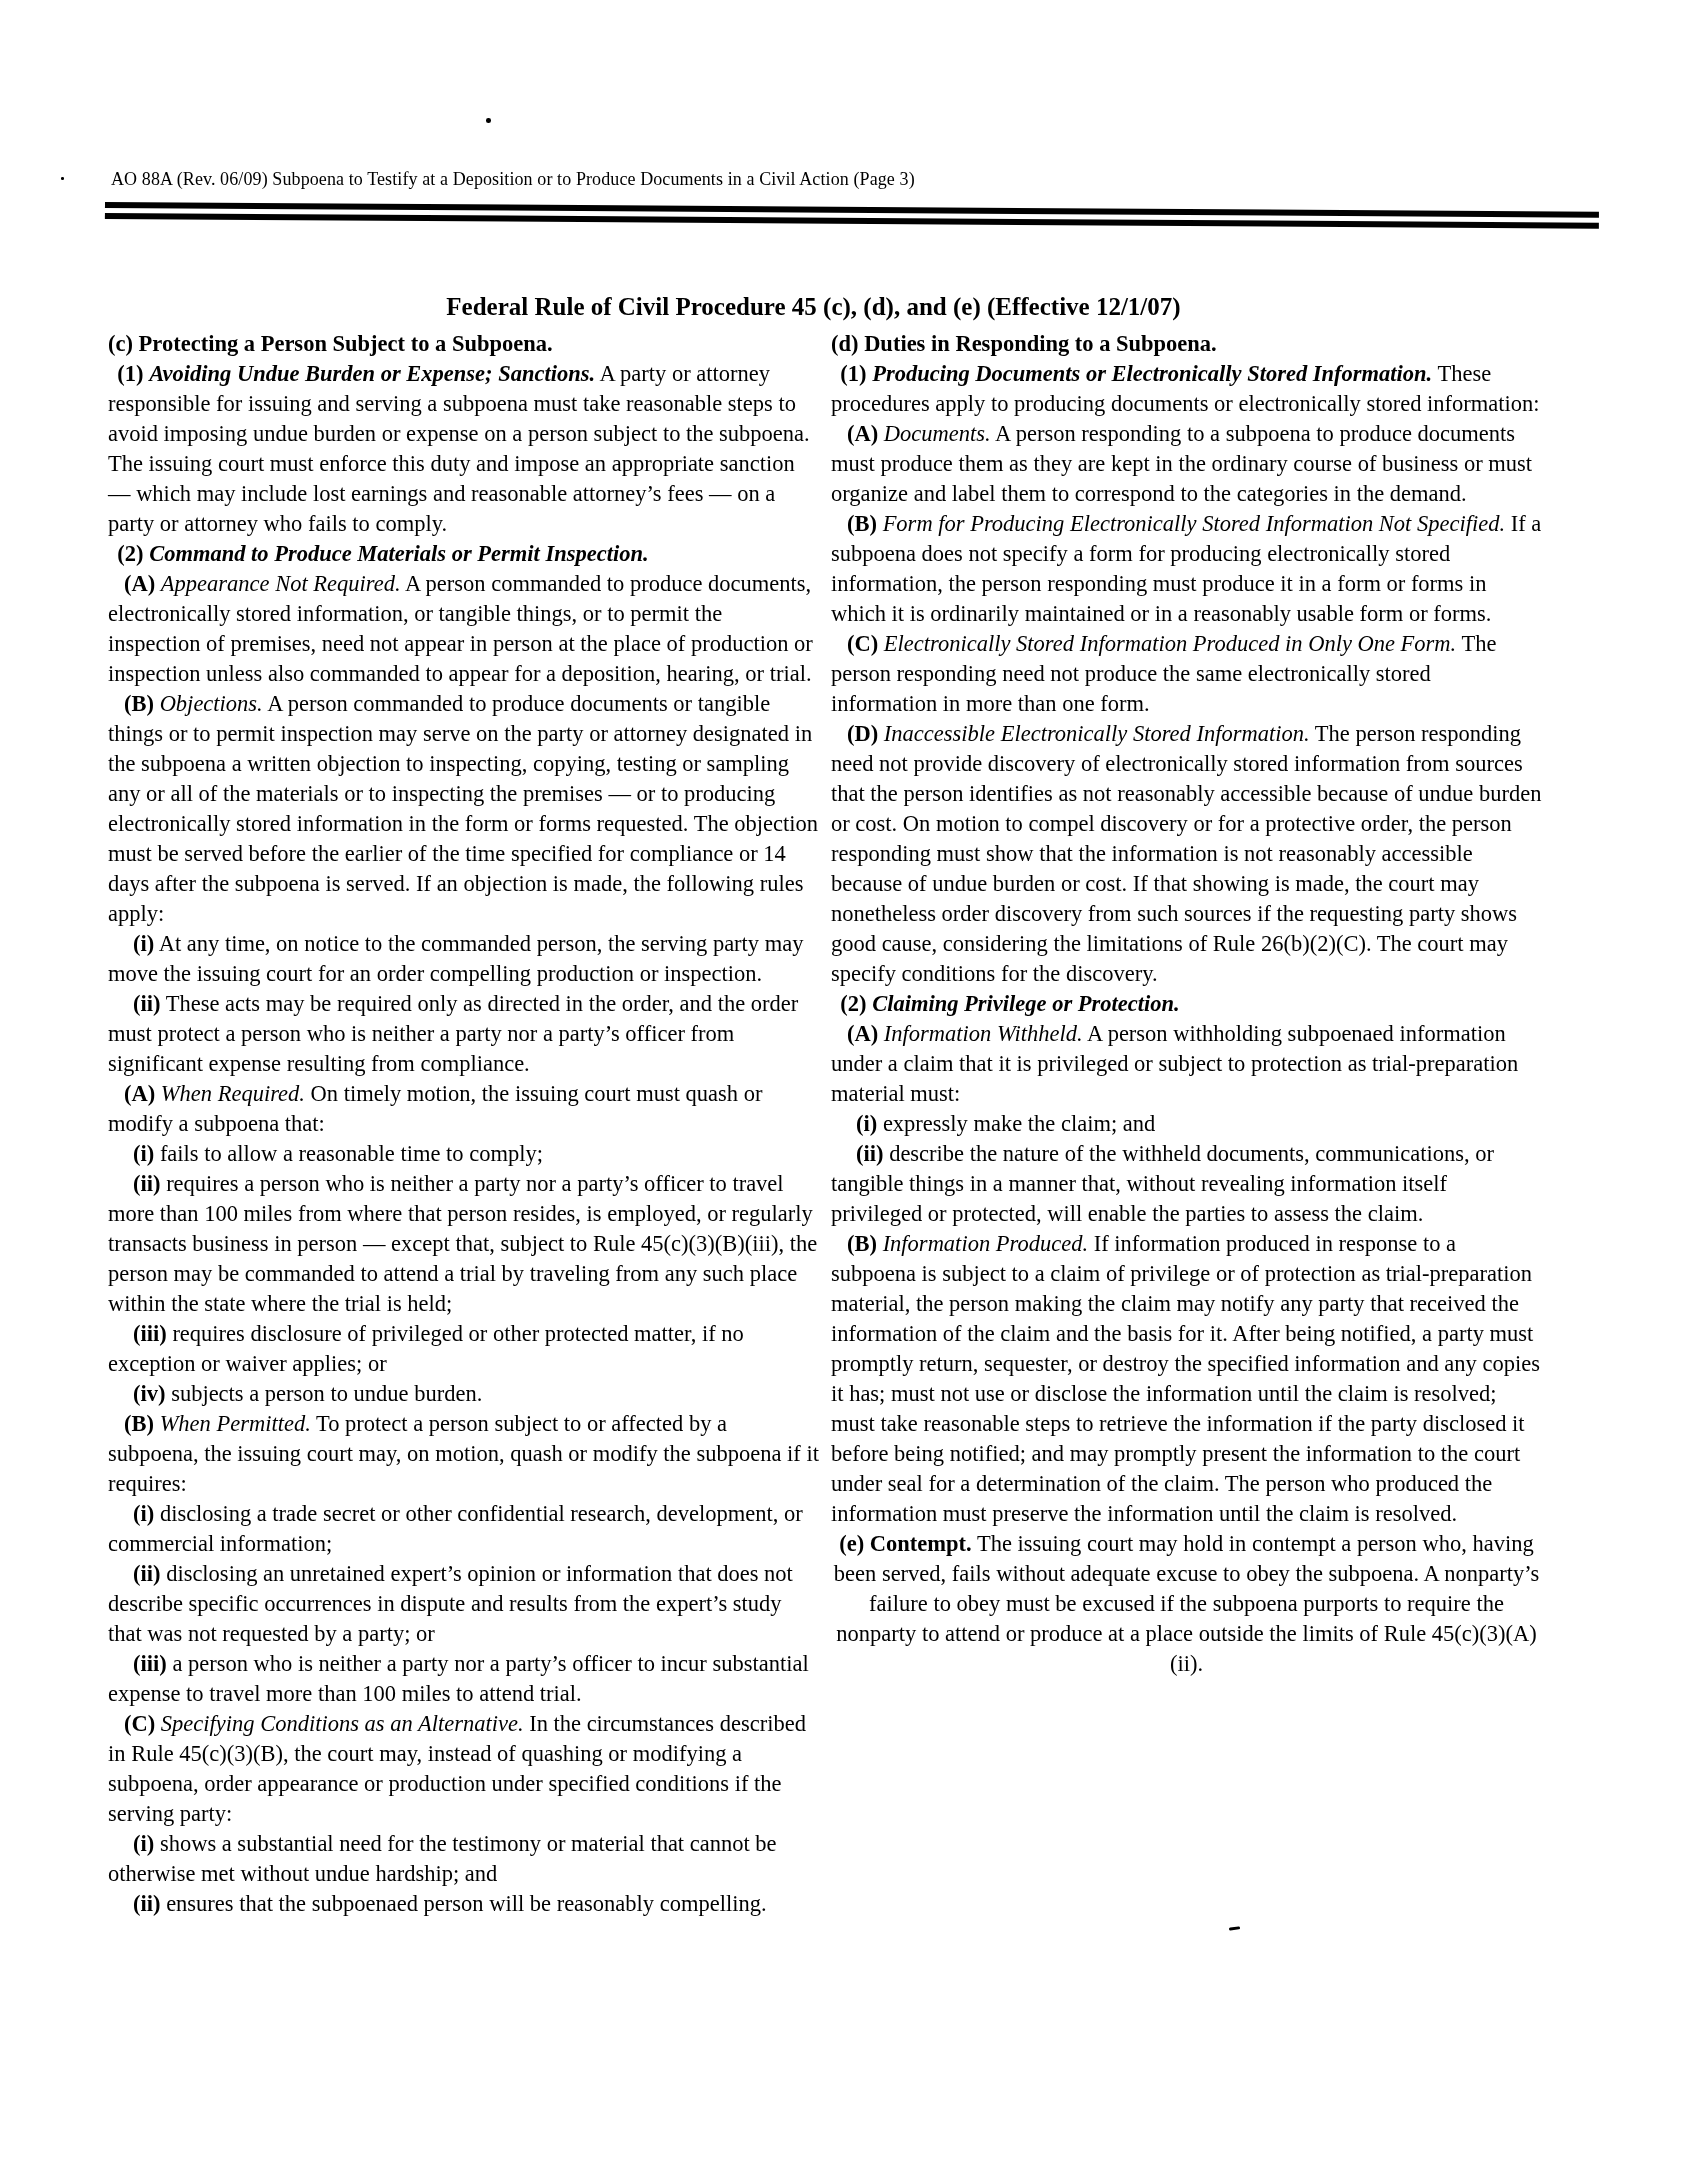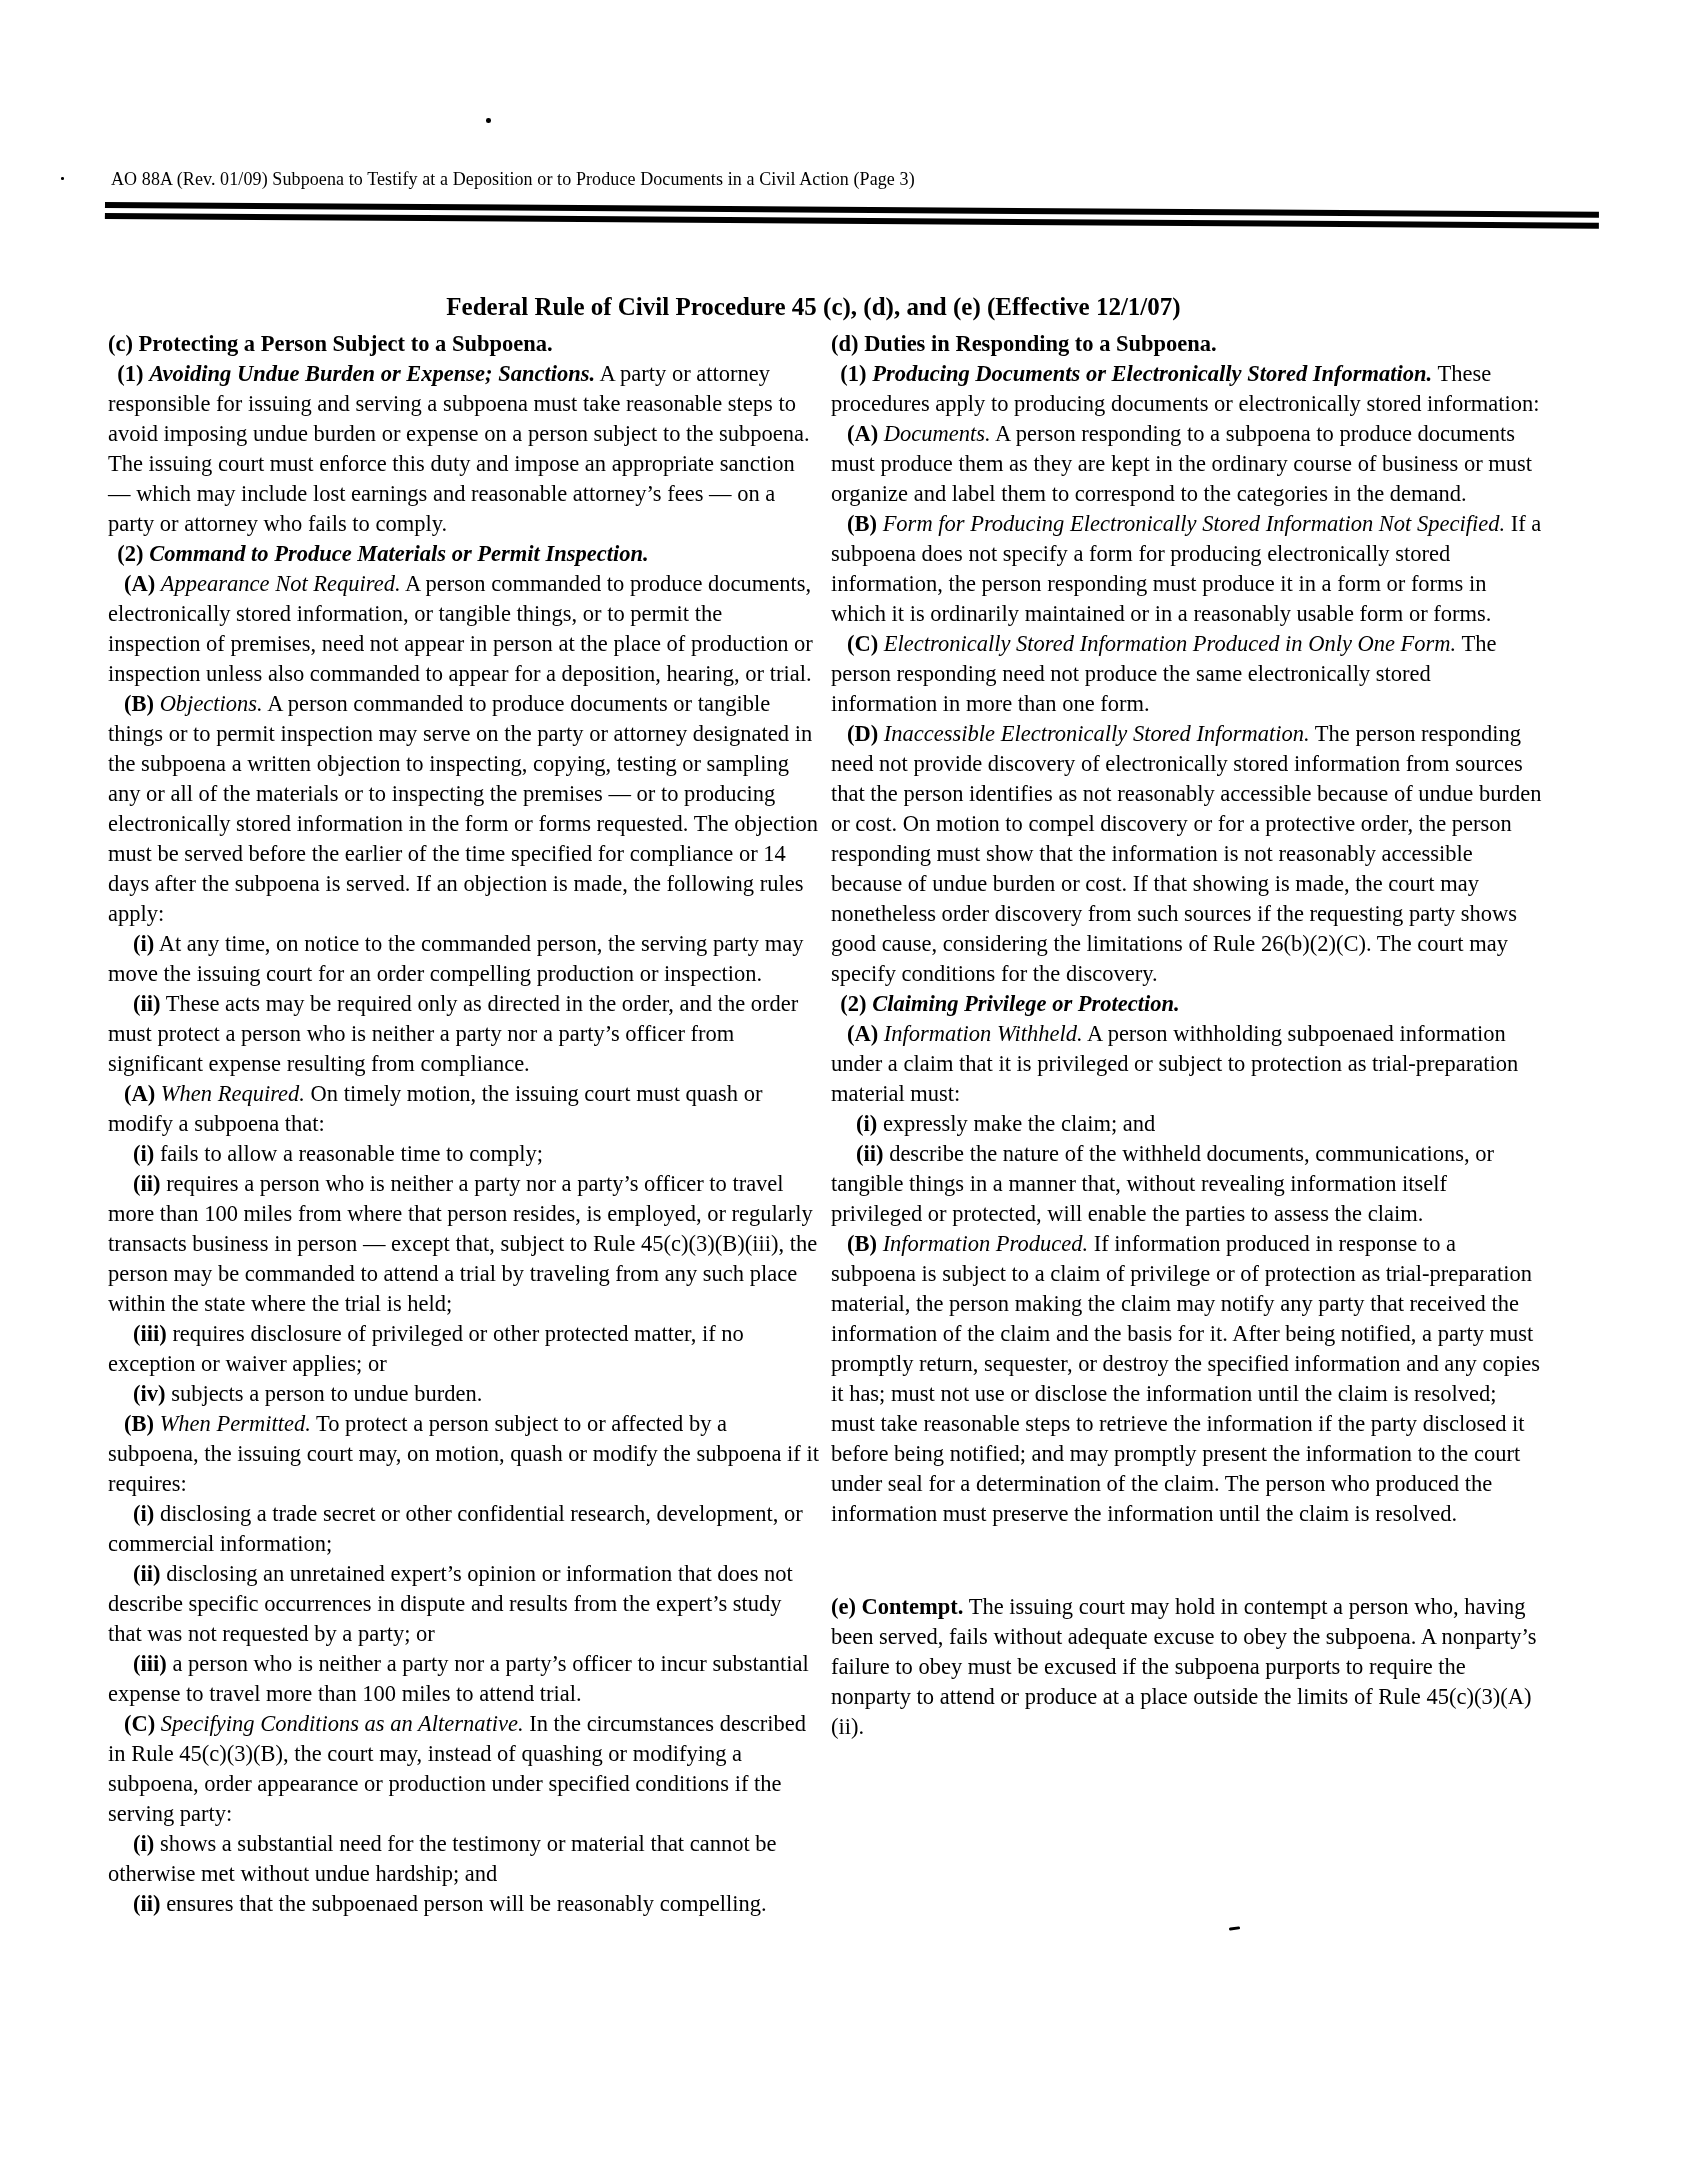--- a/index.html
+++ b/index.html
@@ -55,32 +55,32 @@
   }
   .para{margin:0;}
   .k-sec{text-indent:0;}
   .k-num{text-indent:9.3px;}
   .k-let{text-indent:16px;}
   .k-rom{text-indent:25px;}
   .k-sec .lbl,.k-num .lbl,.k-let .lbl,.k-rom .lbl{font-weight:bold;}
   .k-sec .ttl{font-weight:bold;font-style:normal;}
   .k-num .ttl{font-weight:bold;font-style:italic;}
   .k-let .ttl{font-style:italic;}
-  .gap-top{margin-top:63px;}
+  .gap-top{text-align:center;}
   .speck{position:absolute;background:#000;border-radius:50%;}
   .speck-dot-top{left:486px;top:118px;width:4.6px;height:4.6px;}
   .speck-dot-left{left:61px;top:177px;width:2.6px;height:2.6px;}
   .speck-dash-bottom{left:1229px;top:1927px;width:10.6px;height:2.6px;border-radius:1.3px;transform:rotate(-8deg);}
 </style>
 </head>
 <body>
 
 <div class="page">
 
-  <div class="form-header">AO 88A  (Rev.  01/09) Subpoena to Testify at a Deposition or to Produce Documents in a Civil Action (Page 3)</div>
+  <div class="form-header">AO 88A  (Rev.  06/09) Subpoena to Testify at a Deposition or to Produce Documents in a Civil Action (Page 3)</div>
 
   <div class="rule">
     <div class="rule-bar"></div>
     <div class="rule-bar"></div>
   </div>
 
   <h1 class="title">Federal Rule of Civil Procedure 45 (c), (d), and (e) (Effective 12/1/07)</h1>
 
   <div class="columns">
 

